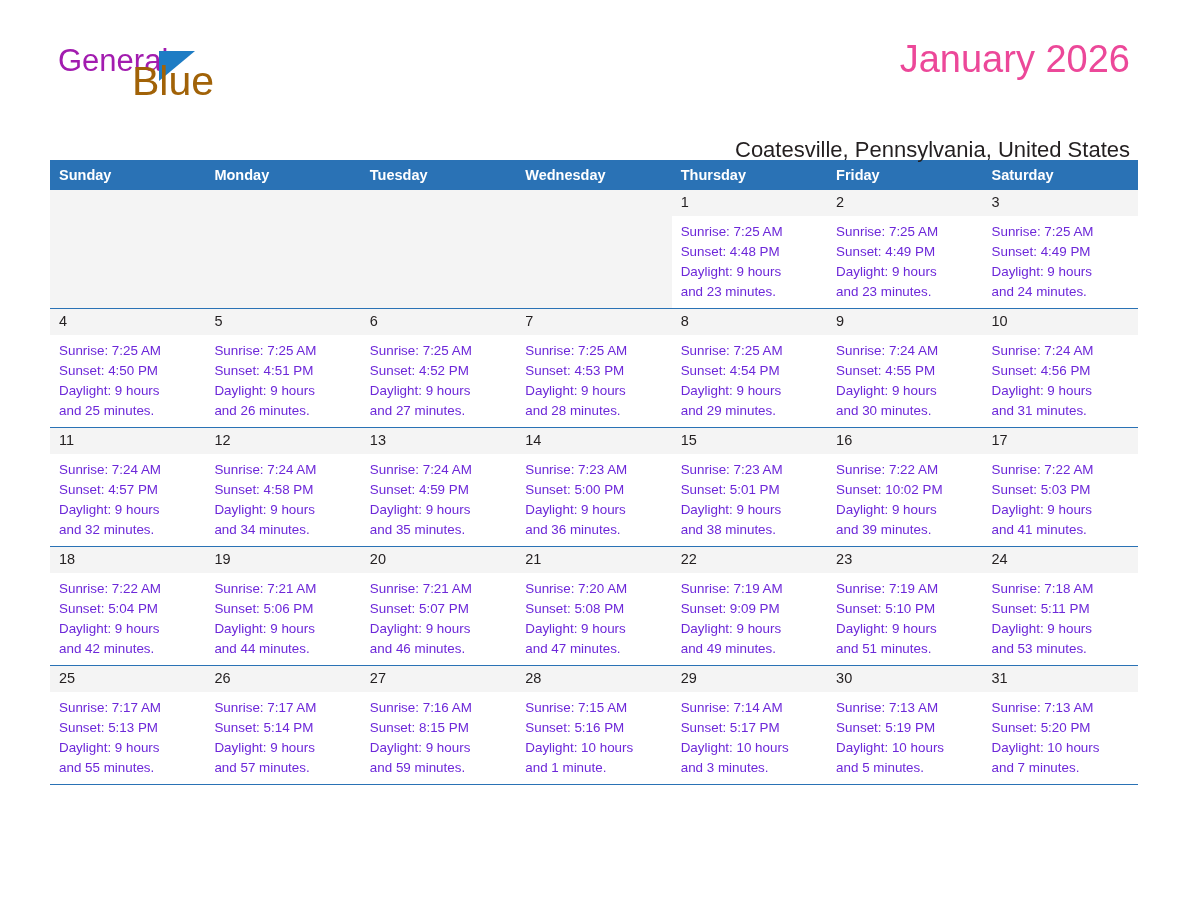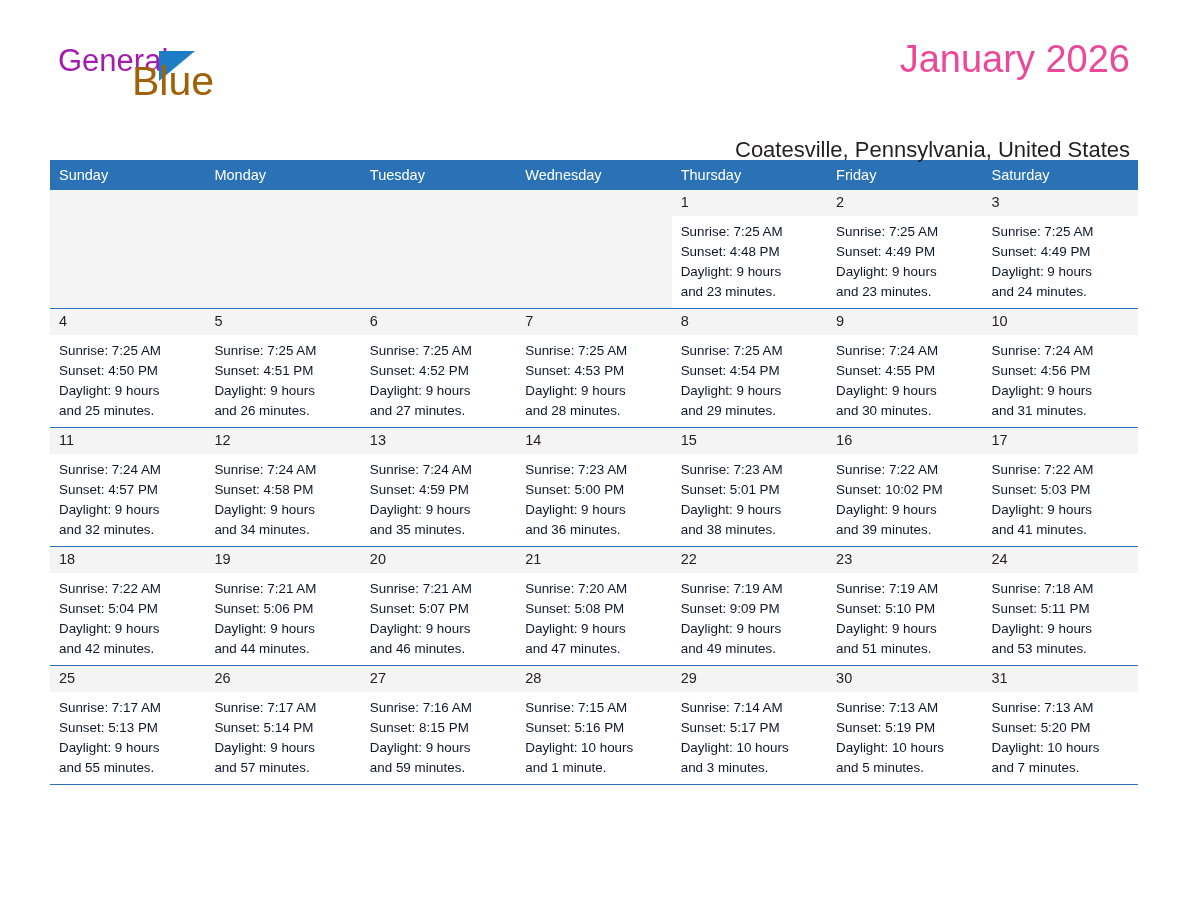--- a/index.html
+++ b/index.html
@@ -78,21 +78,21 @@
   .calendar {
     margin-top: 48px;
     width: 1088px;
     border-collapse: collapse;
     table-layout: fixed;
   }
   .calendar th {
     background: #2a72b5;
     color: #ffffff;
     font-size: 14.5px;
-    font-weight: normal;
+    font-weight: bold;
     text-align: left;
     padding: 7px 0 7px 9px;
     height: 15px;
   }
   .calendar td {
     vertical-align: top;
     width: 155.4px;
     height: 118px;
     padding: 0;
     border-bottom: 1px solid #2a72b5;
@@ -107,21 +107,21 @@
     font-size: 14.5px;
     color: #231f20;
     background: #f4f4f4;
     padding: 5px 0 6px 9px;
     line-height: 1;
   }
   .cell-body {
     padding: 6px 9px 0 9px;
     font-size: 13.4px;
     line-height: 20px;
-    color: #0f172a;
+    color: #6d28d9;
   }
   .cell-body div {
     white-space: nowrap;
   }
   .empty .daynum {
     visibility: hidden;
   }
 </style>
 </head>
 <body>

